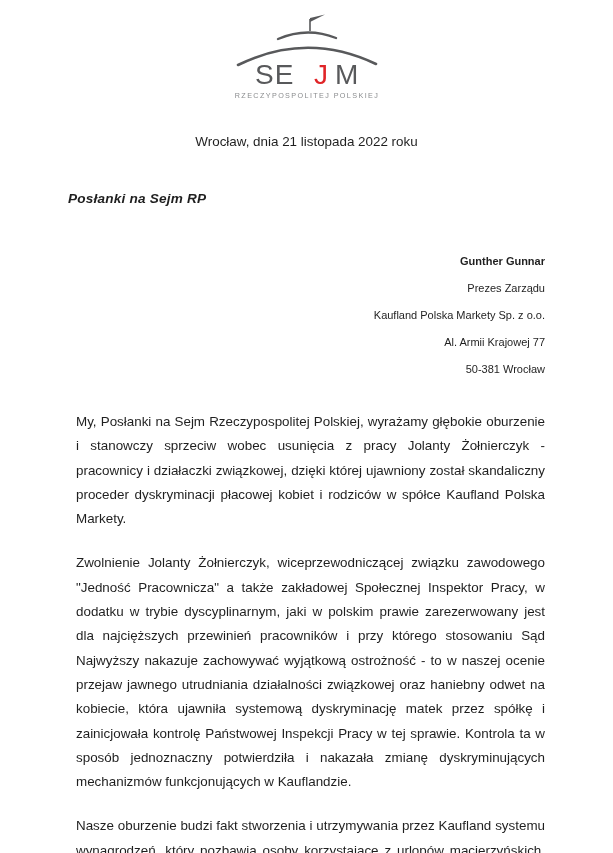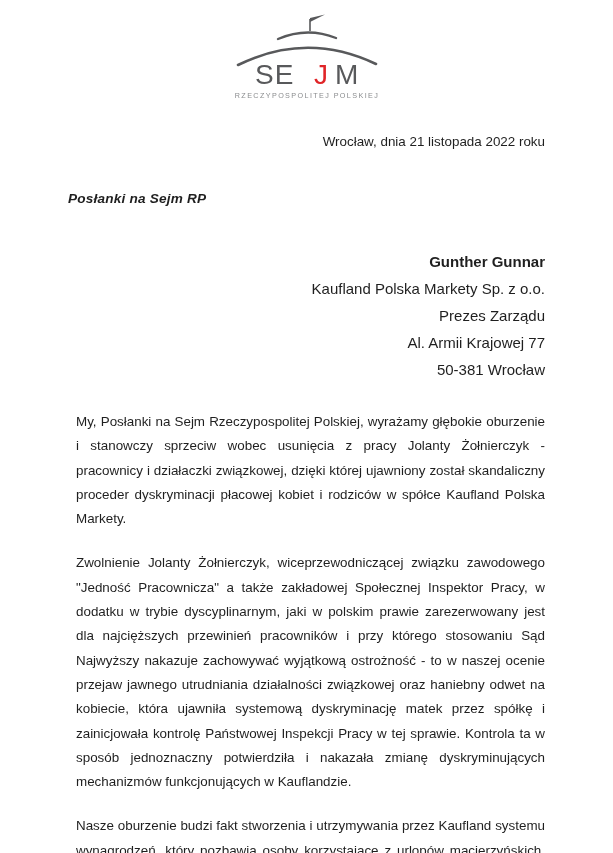--- a/index.html
+++ b/index.html
@@ -13,34 +13,34 @@
     color: #1f1f1f;
     overflow: hidden;
     box-sizing: border-box;
   }
   .logo-wrap {
     padding-top: 10px;
     text-align: center;
   }
   .dateline {
     margin: 28px 68px 0 68px;
-    text-align: right;
+    text-align: center;
     font-size: 13.4px;
   }
   .sender-line {
     margin: 42px 68px 0 68px;
     font-size: 13.6px;
     font-weight: bold;
     letter-spacing: 0.2px;
     font-style: italic;
   }
   .recipient-block {
     margin: 42px 68px 0 68px;
     text-align: right;
-    font-size: 15px;
+    font-size: 11px;
     line-height: 27px;
   }
   .recipient-name { font-weight: bold; }
   .letter-body {
     margin: 27px 68px 0 68px;
     font-size: 13.4px;
     line-height: 24.3px;
     text-align: justify;
     text-justify: inter-word;
   }
@@ -70,22 +70,22 @@
       <text x="85" y="88" font-size="7.2" letter-spacing="1.4" fill="#8A8C8E" text-anchor="middle">RZECZYPOSPOLITEJ POLSKIEJ</text>
     </svg>
   </div>
 
   <div class="dateline">Wrocław, dnia 21 listopada 2022 roku</div>
 
   <div class="sender-line">Posłanki na Sejm RP</div>
 
   <div class="recipient-block">
     <div class="recipient-name">Gunther Gunnar</div>
+    <div>Prezes Zarządu</div>
     <div>Kaufland Polska Markety Sp. z o.o.</div>
-    <div>Prezes Zarządu</div>
     <div>Al. Armii Krajowej 77</div>
     <div>50-381 Wrocław</div>
   </div>
 
   <div class="letter-body">
     <p>My, Posłanki na Sejm Rzeczypospolitej Polskiej, wyrażamy głębokie oburzenie i stanowczy sprzeciw wobec usunięcia z pracy Jolanty Żołnierczyk - pracownicy i działaczki związkowej, dzięki której ujawniony został skandaliczny proceder dyskryminacji płacowej kobiet i rodziców w spółce Kaufland Polska Markety.</p>
     <p>Zwolnienie Jolanty Żołnierczyk, wiceprzewodniczącej związku zawodowego "Jedność Pracownicza" a także zakładowej Społecznej Inspektor Pracy, w dodatku w trybie dyscyplinarnym, jaki w polskim prawie zarezerwowany jest dla najcięższych przewinień pracowników i przy którego stosowaniu Sąd Najwyższy nakazuje zachowywać wyjątkową ostrożność - to w naszej ocenie przejaw jawnego utrudniania działalności związkowej oraz haniebny odwet na kobiecie, która ujawniła systemową dyskryminację matek przez spółkę i zainicjowała kontrolę Państwowej Inspekcji Pracy w tej sprawie. Kontrola ta w sposób jednoznaczny potwierdziła i nakazała zmianę dyskryminujących mechanizmów funkcjonujących w Kauflandzie.</p>
     <p>Nasze oburzenie budzi fakt stworzenia i utrzymywania przez Kaufland systemu wynagrodzeń, który pozbawia osoby korzystające z urlopów macierzyńskich, rodzicielskich lub wychowawczych dostępu do takiej samej płacy po powrocie z</p>
   </div>
 

